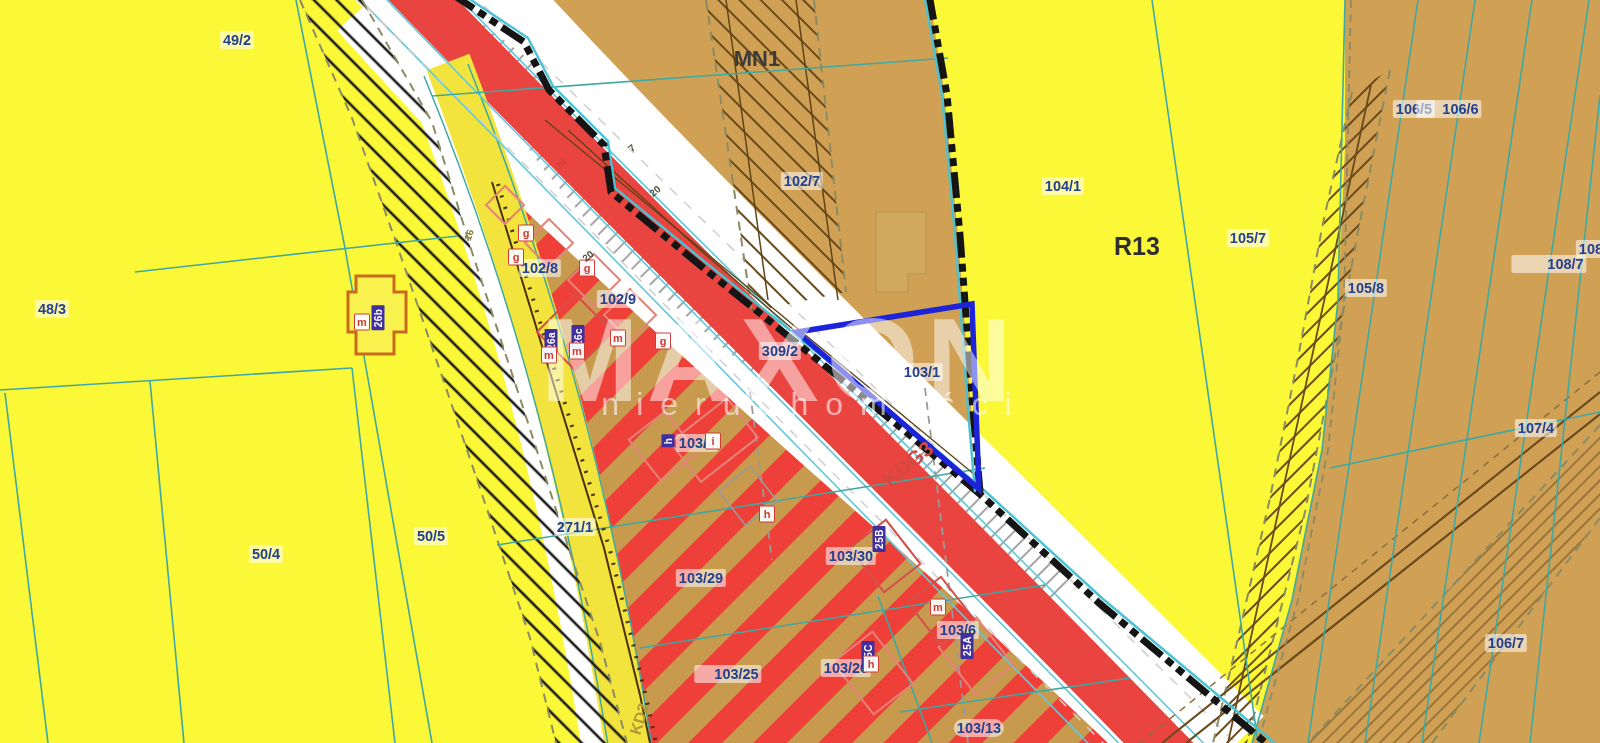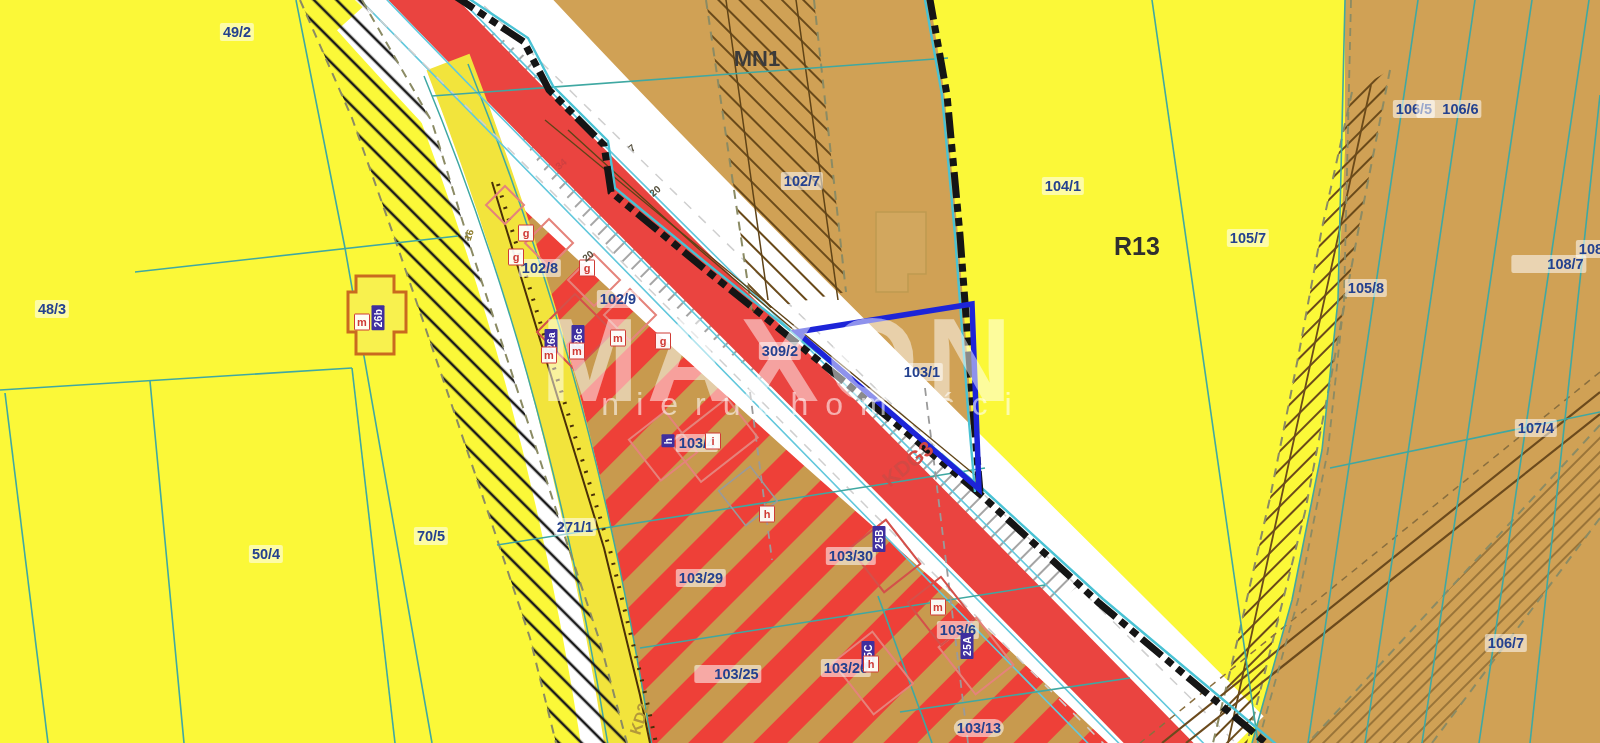--- a/index.html
+++ b/index.html
@@ -167,24 +167,24 @@
     </g>
     <rect x="728" y="474" width="40" height="44" transform="rotate(-38 748 496)" stroke="#9a9a9a" stroke-width="1.6"></rect>
   </g>
 
   <polygon points="797,332 972,304 979,489" fill="none" stroke="#1d24d8" stroke-width="5.5" stroke-linejoin="miter"></polygon>
 </svg>
 
 <div id="labels">
   <div class="wm1" style="left:780px;top:360px;">MAXON</div>
   <div class="wm2" style="left:815px;top:404px;">nieruchomości</div>
-<div class="plabel" style="left: 237px; top: 32px; text-align: right;">49/2</div>
+<div class="plabel" style="left: 237px; top: 40px; text-align: right;">49/2</div>
       <div class="plabel" style="left: 52px; top: 309px;">48/3</div>
       <div class="plabel" style="left: 266px; top: 554px;">50/4</div>
-      <div class="plabel" style="left: 431px; top: 536px;">70/5</div>
+      <div class="plabel" style="left: 431px; top: 536px;">50/5</div>
       <div class="plabel" style="left: 575px; top: 527px;">271/1</div>
       <div class="plabel" style="left: 540px; top: 268px;">102/8</div>
       <div class="plabel" style="left: 618px; top: 299px;">102/9</div>
       <div class="plabel" style="left: 802px; top: 181px;">102/7</div>
       <div class="plabel" style="left: 780px; top: 351px;">309/2</div>
       <div class="plabel" style="left: 922px; top: 372px;">103/1</div>
       <div class="plabel" style="left: 1063px; top: 186px;">104/1</div>
       <div class="plabel" style="left: 1248px; top: 238px;">105/7</div>
       <div class="plabel" style="left: 1366px; top: 288px;">105/8</div>
       <div class="plabel" style="left: 1414px; top: 109px;">106/5</div>

